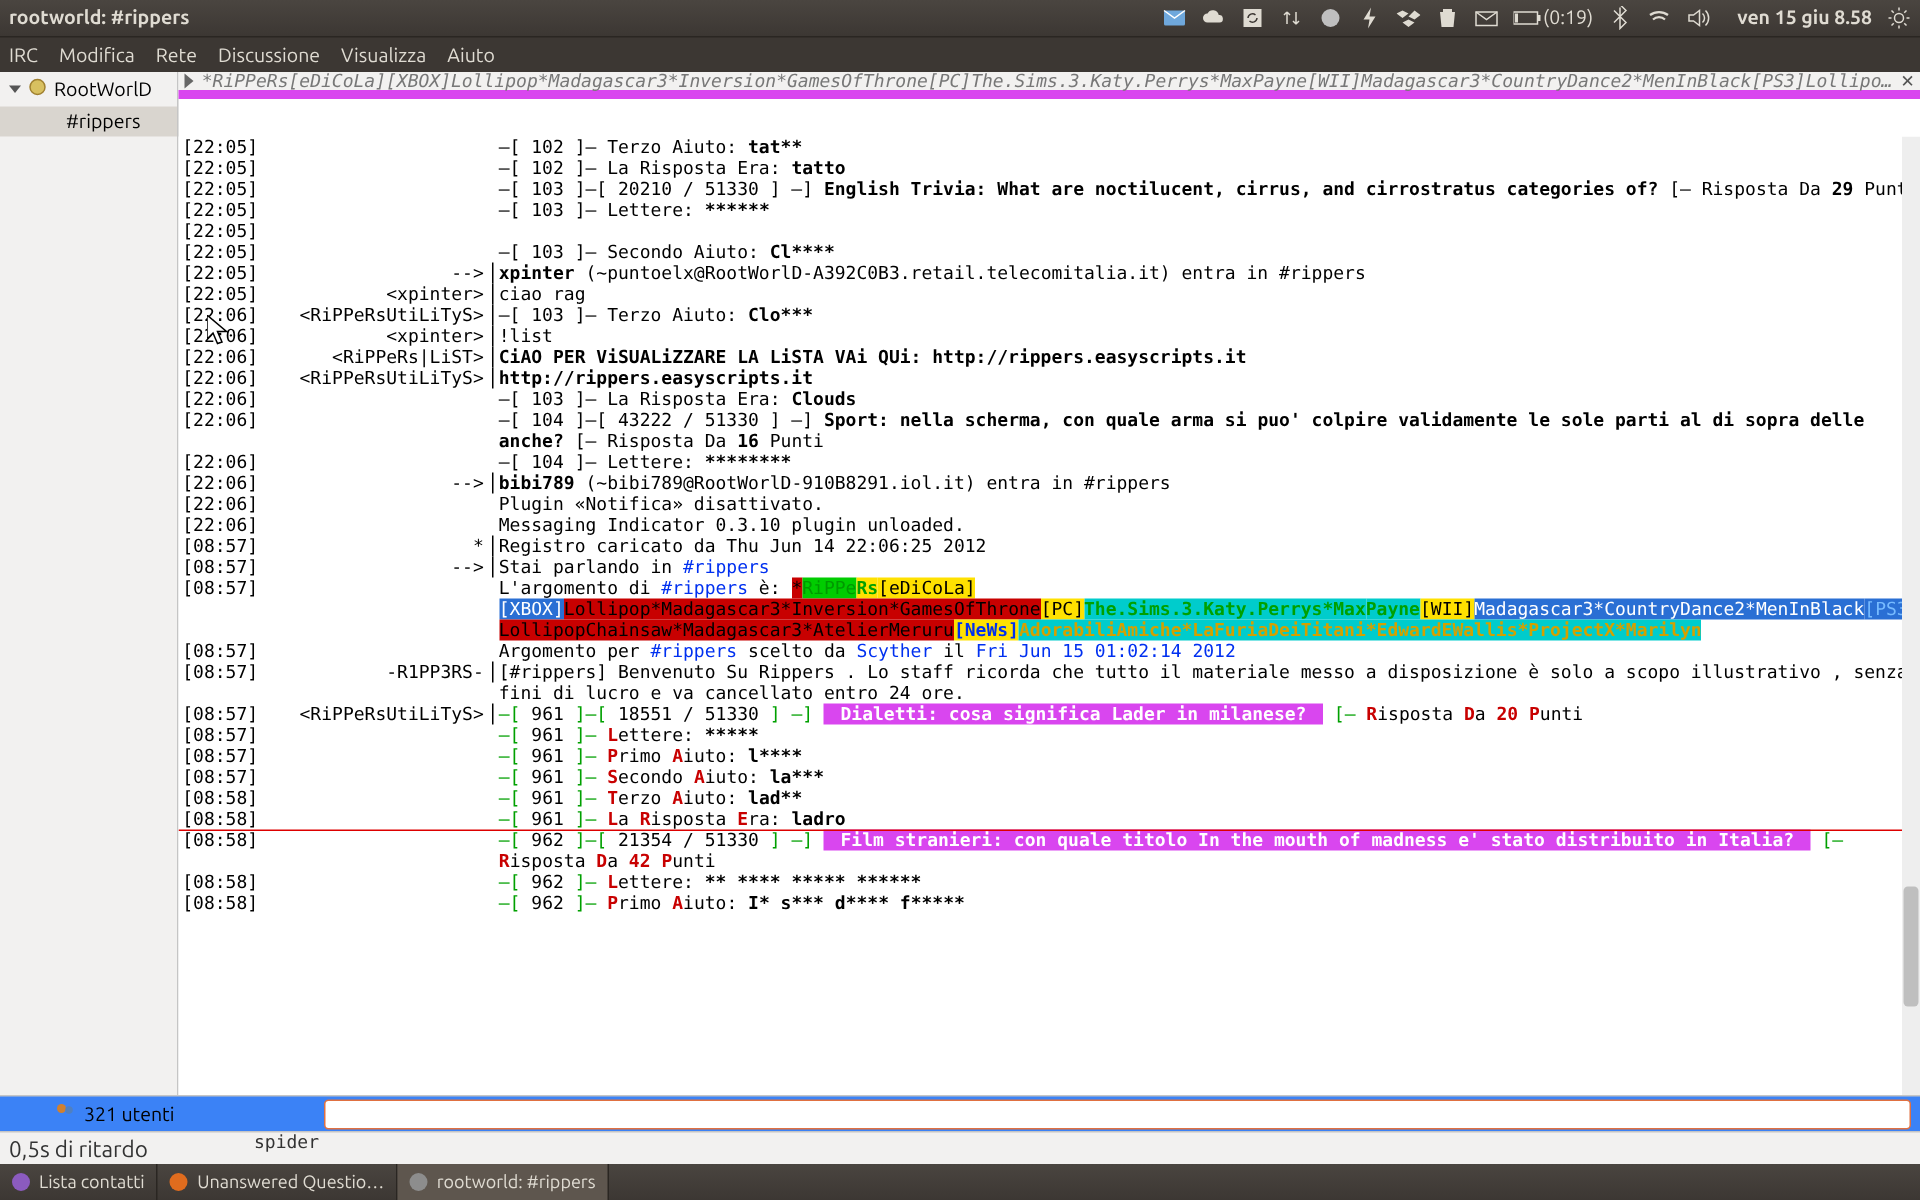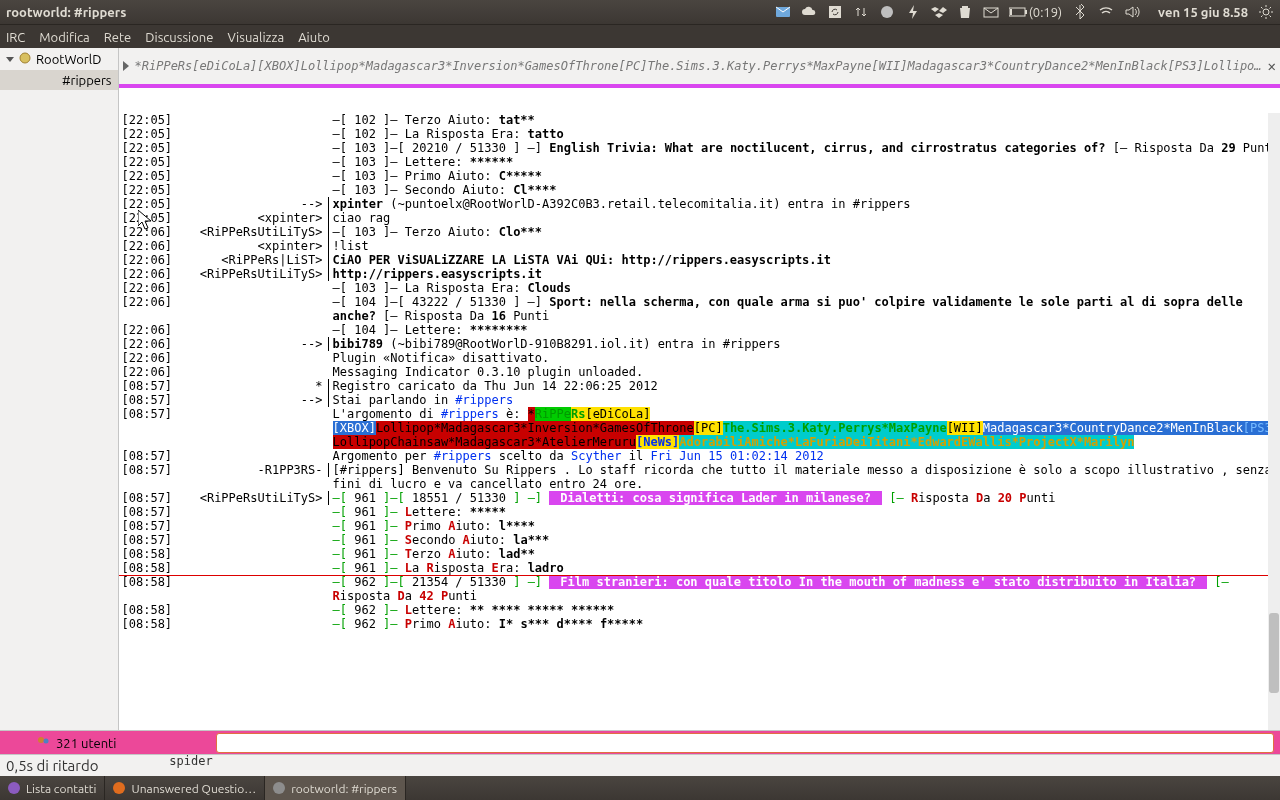--- a/index.html
+++ b/index.html
@@ -9,28 +9,28 @@
   .panel .spacer { flex: 1; }
   .panel .icons { display: flex; gap: 10px; align-items: center; }
   .panel .icons span { display: inline-flex; align-items: center; }
   .panel svg { width: 16px; height: 16px; fill: #dfdbd2; }
   .panel .datetime { margin-left: 8px; font-weight: bold; }
 
   .menubar { display: flex; align-items: center; height: 24px; background: #3c3733; color: #dfdbd2; font-size: 13px; padding: 0 6px; gap: 14px; border-top: 1px solid #2a2622; }
   .menubar span { cursor: default; }
 
   .main { display: flex; height: calc(800px - 24px - 24px - 24px - 22px - 24px); background: #fff; }
-  .sidebar { width: 166px; border-right: 1px solid #c5c5c5; background: #f2f1f0; font-size: 13px; text-align: right; }
+  .sidebar { width: 166px; border-right: 1px solid #c5c5c5; background: #f2f1f0; font-size: 13px; }
   .tree-root { display: flex; align-items: center; gap: 4px; padding: 3px 6px; }
   .tree-root .arrow { width: 0; height: 0; border-left: 4px solid transparent; border-right: 4px solid transparent; border-top: 5px solid #555; }
   .tree-child { padding: 3px 6px 3px 44px; background: #d9d5cf; }
   .tree-child.selected { background: #d9d5cf; }
 
   .chat { flex: 1; display: flex; flex-direction: column; font-family: "DejaVu Sans Mono", monospace; font-size: 12px; }
-  .topic-row { display: flex; align-items: center; height: 40px; border-bottom: 4px solid #d946ef; padding: 0 4px; gap: 6px; background: #f2f1f0; }
+  .topic-row { display: flex; align-items: center; height: 18px; border-bottom: 6px solid #d946ef; padding: 0 4px; gap: 6px; background: #f2f1f0; }
   .topic-row .arrow { width:0; height:0; border-top:5px solid transparent; border-bottom:5px solid transparent; border-left:6px solid #666; }
   .topic-row .topic { flex:1; color:#777; font-style: italic; overflow: hidden; white-space: nowrap; text-overflow: ellipsis; }
   .topic-row .close { font-size: 14px; color:#555; }
 
   .log { flex:1; overflow: hidden; background:#fff; position: relative; margin-top: 25px; }
   .log .line { display: flex; align-items: flex-start; }
   .log .ts { width: 55px; text-align: left; padding-left: 3px; color:#000; }
   .log .nick { width: 155px; text-align: right; padding-right: 5px; color:#000; border-right: 1px solid #000; }
   .log .msg { flex:1; padding-left: 4px; color:#000; word-break: break-word; }
   .log .msg .b { font-weight: bold; }
@@ -44,21 +44,21 @@
   .hl-black { background:#d946ef; color:#fff; font-weight:bold; padding:0 11px; }
   .hl-blue { background:#2a6fd4; color:#fff; }
   .hl-red { background:#c80000; color:#000; }
   .hl-yellow { background:#ffe100; color:#000; }
   .hl-green-on-green { background:#0c0; color:#090; }
   .hl-cyan { background:#0cc; }
   .topic-frag-blue { color:#0030f0; font-weight:bold; }
   .topic-frag-yellow { color:#d4a000; font-weight:bold; }
   .topic-frag-green { color:#00a000; font-weight:bold; }
 
-  .inputbar { display: flex; align-items: center; height: 24px; border-top: 1px solid #c5c5c5; background: #ec4899; font-size: 13px; }
+  .inputbar { display: flex; align-items: center; height: 24px; border-top: 1px solid #c5c5c5; background: #3b82f6; font-size: 13px; }
   .inputbar .usercount { width: 166px; display:flex; align-items:center; gap:6px; padding-left:36px; }
   .inputbar .nick { width: 50px; text-align: center; color:#333; font-family:"DejaVu Sans Mono",monospace; font-size:12px;margin-top:36px; }
   .inputbar input { flex:1; height:20px; border:1px solid #e07040; border-radius:3px; margin-right:6px; padding:0 4px; font-family:"DejaVu Sans Mono",monospace; font-size:12px; outline:none; }
 
   .statusbar { height: 22px; background:#f2f1f0; border-top:1px solid #c5c5c5; font-size:15px; padding:2px 6px; color:#333; }
 
   .taskbar { display:flex; align-items:flex-end; height:24px; background: linear-gradient(#4a4540,#3c3733); color:#dfdbd2; font-size:12px; }
   .taskbar .task { display:flex; align-items:center; gap:6px; padding:0 8px; height:100%; border-right:1px solid #2a2622; max-width:160px; overflow:hidden; white-space:nowrap; }
   .taskbar .task.active { background:#5e564e; }
   .taskbar .task .dot { width:12px; height:12px; border-radius:6px; display:inline-block; }
@@ -205,21 +205,20 @@
           <div class="msg">—[ 103 ]—[ 20210 / 51330 ]   —] <span class="b">English Trivia: What are noctilucent, cirrus, and cirrostratus categories of?</span> [—   Risposta Da  <span class="b">29</span>  Punti</div>
         </div>
         <div class="line">
           <div class="ts">[22:05]</div>
           <div class="nick"></div>
           <div class="msg">—[ 103 ]— Lettere:  <span class="b">******</span></div>
         </div>
         <div class="line">
           <div class="ts">[22:05]</div>
           <div class="nick"></div>
-          <div class="msg">—[ 103 ]— Primo Aiuto:  <span class="b">C*****</span></div>
         </div>
         <div class="line">
           <div class="ts">[22:05]</div>
           <div class="nick"></div>
           <div class="msg">—[ 103 ]— Secondo Aiuto:  <span class="b">Cl****</span></div>
         </div>
         <div class="line">
           <div class="ts">[22:05]</div>
           <div class="nick">--&gt;</div>
           <div class="msg"><span class="b">xpinter</span> (~puntoelx@RootWorlD-A392C0B3.retail.telecomitalia.it) entra in #rippers</div>

